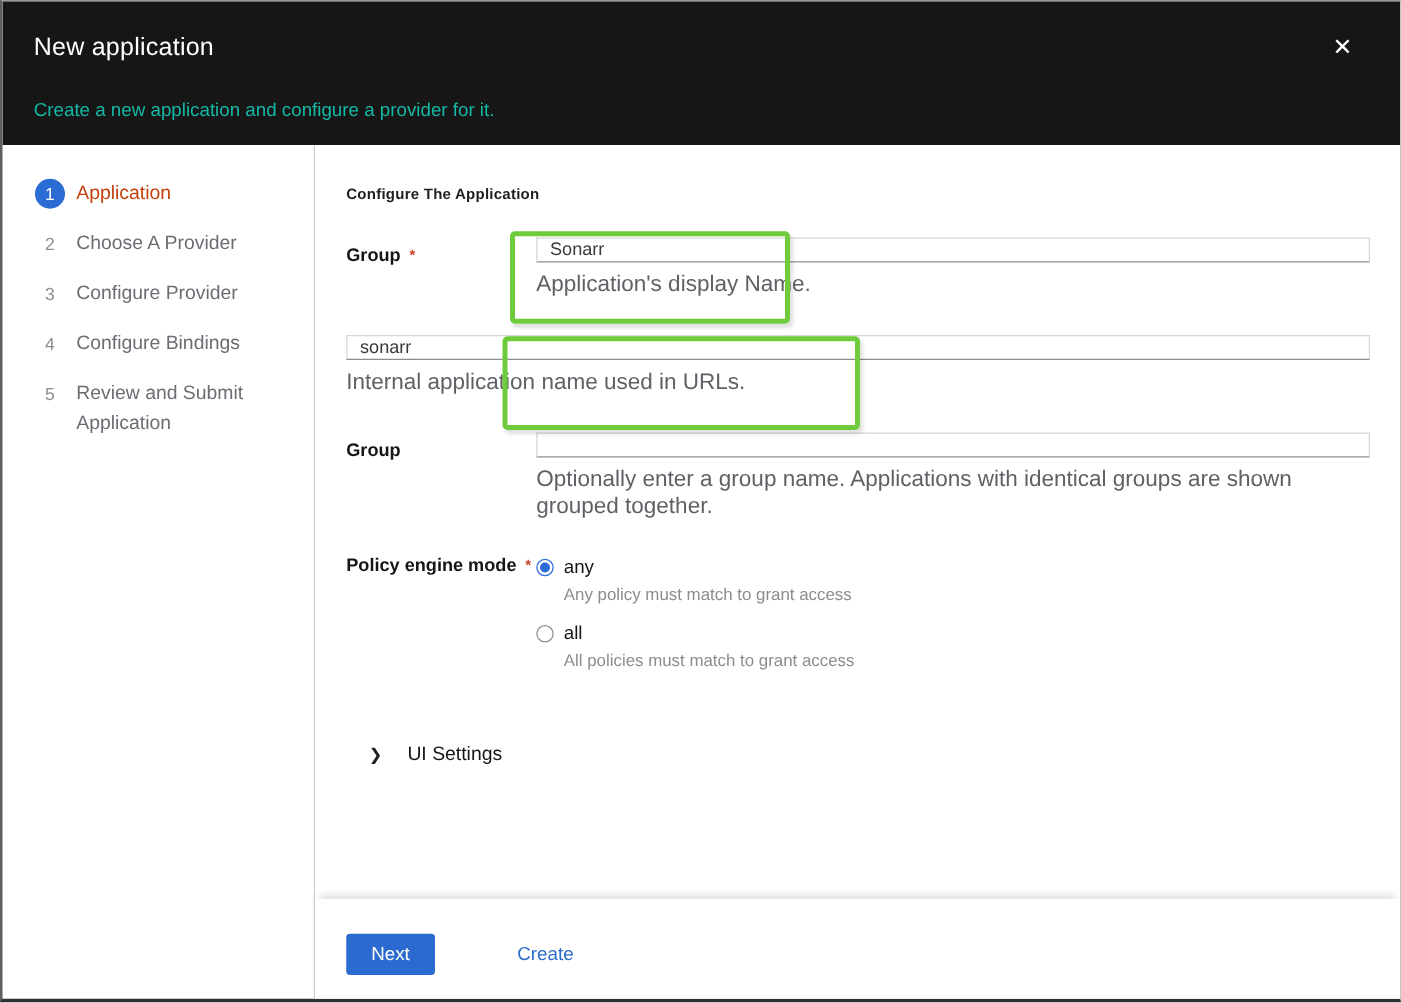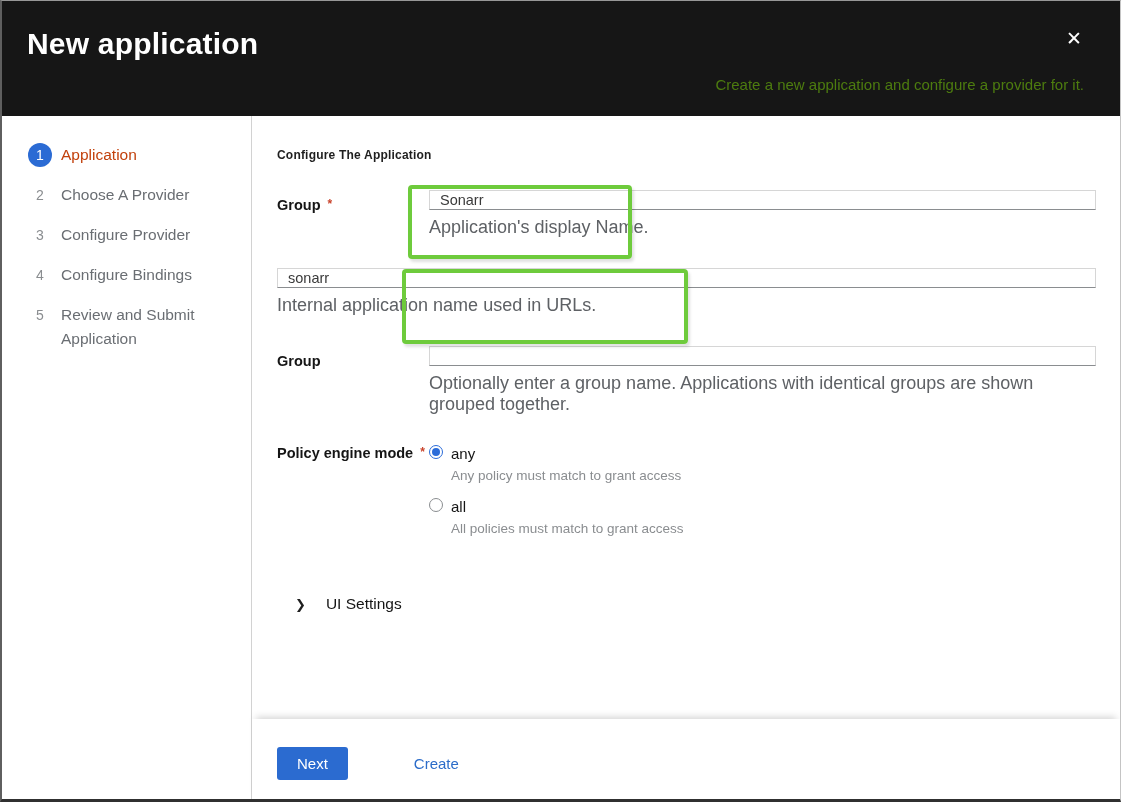--- a/index.html
+++ b/index.html
@@ -10,22 +10,22 @@
     position:relative; width:1121px; height:802px; background:#fff;
     border-top:1px solid #979797; border-left:2px solid #5f5f5f;
     border-right:1px solid #c4c4c4; border-bottom:3px solid #303030;
     overflow:hidden;
   }
 
   
   .modal-header {
     background:#161616; color:#fff; height:115px; padding:26px 36px 0 25px; position:relative;
   }
-  .modal-title { font-size:30px; font-weight:700; letter-spacing:.2px; }
-  .modal-subtitle { font-size:15px; font-weight:400; color:#4d7c0f; margin-top:15px;text-align:right; }
+  .modal-title { font-size:20px; font-weight:400; letter-spacing:.2px; }
+  .modal-subtitle { font-size:15px; font-weight:400; color:#14b8a6; margin-top:30px; }
   .close-btn {
     position:absolute; top:28px; right:38px; background:none; border:none; color:#fff;
     font-size:19px; font-weight:700; cursor:pointer; line-height:1;
     font-family:"DejaVu Sans", sans-serif;
   }
 
   
   .modal-body { display:flex; height:687px; }
 
   .wizard-nav {
@@ -50,21 +50,21 @@
   .field-control { flex:1; }
   .text-input {
     width:100%; height:20px; border:1px solid #d6d6d6; border-bottom:1px solid #8a8d90;
     background:#fff; padding:0 10px; font-size:14.5px; color:#3a3a3a;
     font-family:"Liberation Sans", sans-serif; outline:none;
   }
   .help-text { margin-top:7px; font-size:18px; color:#5e6165; }
 
   
   .policy-row .field-label { padding-top:0; }
-  .radio-line { display:flex; align-items:flex-start; cursor:pointer; }
+  .radio-line { display:flex; align-items:center; cursor:pointer; }
   .radio-dot {
     width:14px; height:14px; border-radius:50%; border:1px solid #8a8d90; background:#fff;
     flex:0 0 14px; position:relative;
   }
   .radio-dot.selected { border:1px solid #2b6cd9; }
   .radio-dot.selected::after {
     content:""; position:absolute; left:2px; top:2px; width:8px; height:8px;
     border-radius:50%; background:#2b6cd9;
   }
   .radio-label { font-size:15px; color:#151515; margin-left:8px; }

